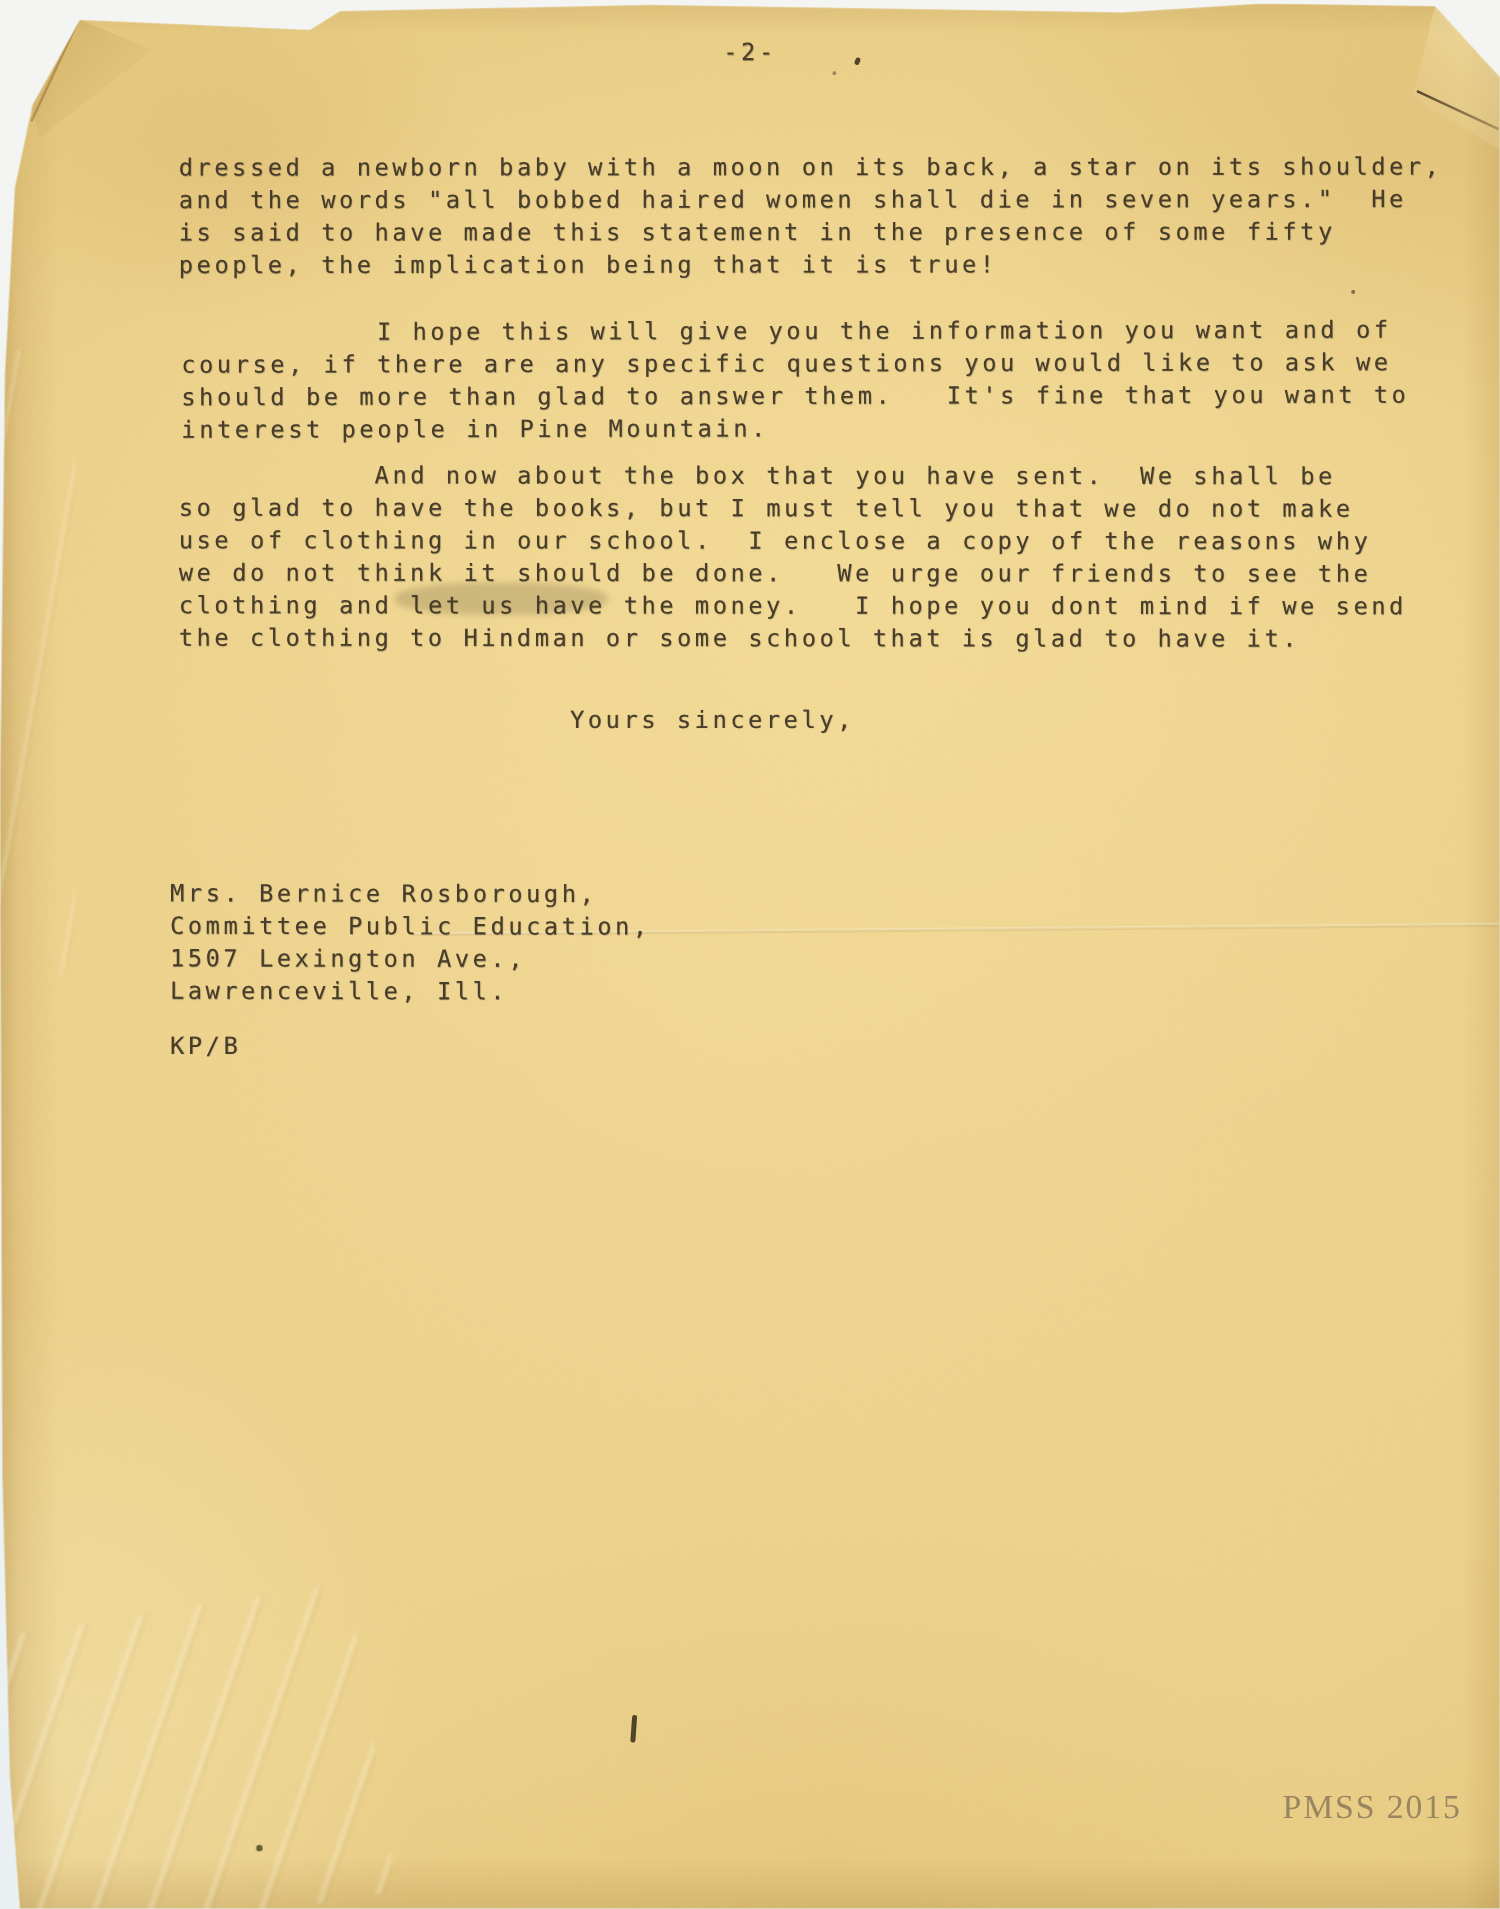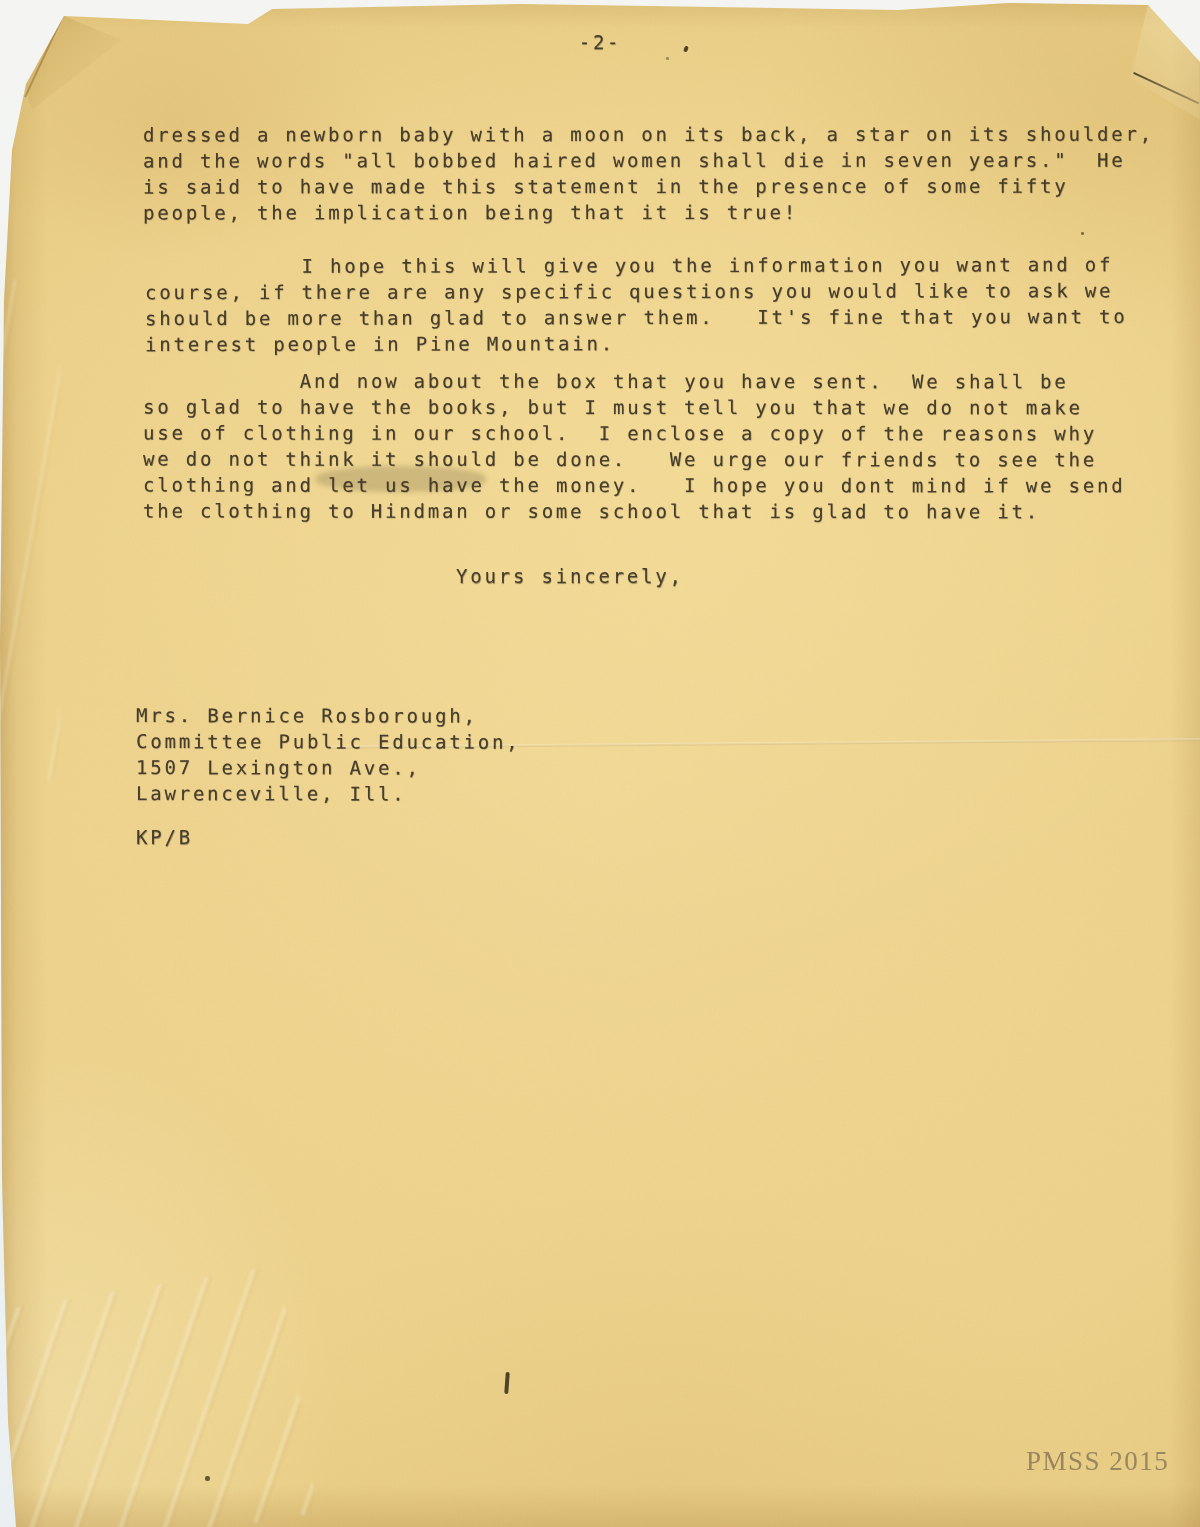--- a/index.html
+++ b/index.html
@@ -140,21 +140,20 @@
   .recipient { left: 136px; top: 703px; transform: rotate(0.1deg); }
   .initials { left: 136px; top: 824px; }
 
   .watermark {
     position: absolute;
     left: 1026px; top: 1430px;
     font-family: "Liberation Serif", "DejaVu Serif", serif;
     font-size: 27px;
     letter-spacing: 1.5px;
     color: rgba(148,130,95,0.95);
-    margin-top: 16px;
   }
 </style>
 </head>
 <body>
 
 <div class="paper">
 
   <svg class="grain-svg" xmlns="http://www.w3.org/2000/svg">
     <filter id="grain">
       <feTurbulence type="fractalNoise" baseFrequency="0.8" numOctaves="2" stitchTiles="stitch" result="n"></feTurbulence>

